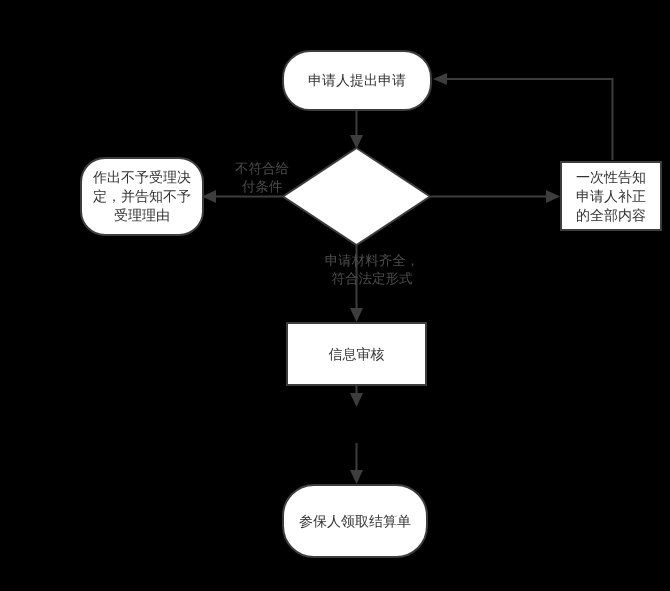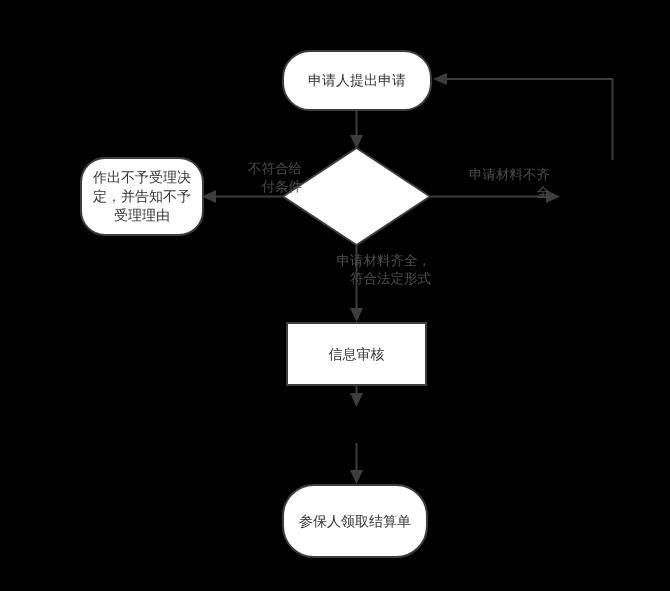--- a/index.html
+++ b/index.html
@@ -34,21 +34,21 @@
     font-size:14px;line-height:19px;
     white-space:pre-line;
   }
   .node.diamond-label{
     background:transparent;border:none;z-index:2;
   }
   .edge-label{
     position:absolute;z-index:2;
     color:var(--edge-label-text);
     font-size:13.5px;line-height:18px;
-    text-align:right;
+    text-align:center;
     white-space:pre-line;
   }
 </style>
 </head>
 <body>
 
 <div class="canvas">
 
   <svg class="connectors" width="670" height="591" viewBox="0 0 670 591">
 
@@ -76,28 +76,29 @@
     <polygon class="diamond-shape" points="332.5,148 406,196.5 332.5,245 259,196.5"></polygon>
   </svg>
 
   <div class="node" style="left:258px;top:50px;width:150px;height:61px;border-radius:28px;">申请人提出申请</div>
 
 
   <div class="node" style="left:56px;top:157px;width:124px;height:79px;border-radius:25px;">作出不予受理决
 定，并告知不予
 受理理由</div>
 
+  <div class="node" style="left:536px;top:161px;width:102px;height:70px;">一次性告知
+申请人补正
+的全部内容</div>
 
   <div class="node" style="left:262px;top:322px;width:141px;height:64px;">信息审核</div>
 
 
   <div class="node" style="left:258px;top:484px;width:146px;height:74px;border-radius:32px;">参保人领取结算单</div>
 
   <div class="edge-label" style="left:198px;top:160px;width:80px;">不符合给
 付条件</div>
 
-  <div class="edge-label" style="left:426px;top:166px;width:100px;">申请材料不齐
-全</div>
 
   <div class="edge-label" style="left:289px;top:252px;width:118px;">申请材料齐全，
 符合法定形式</div>
 
 </div>
 
 </body></html>

